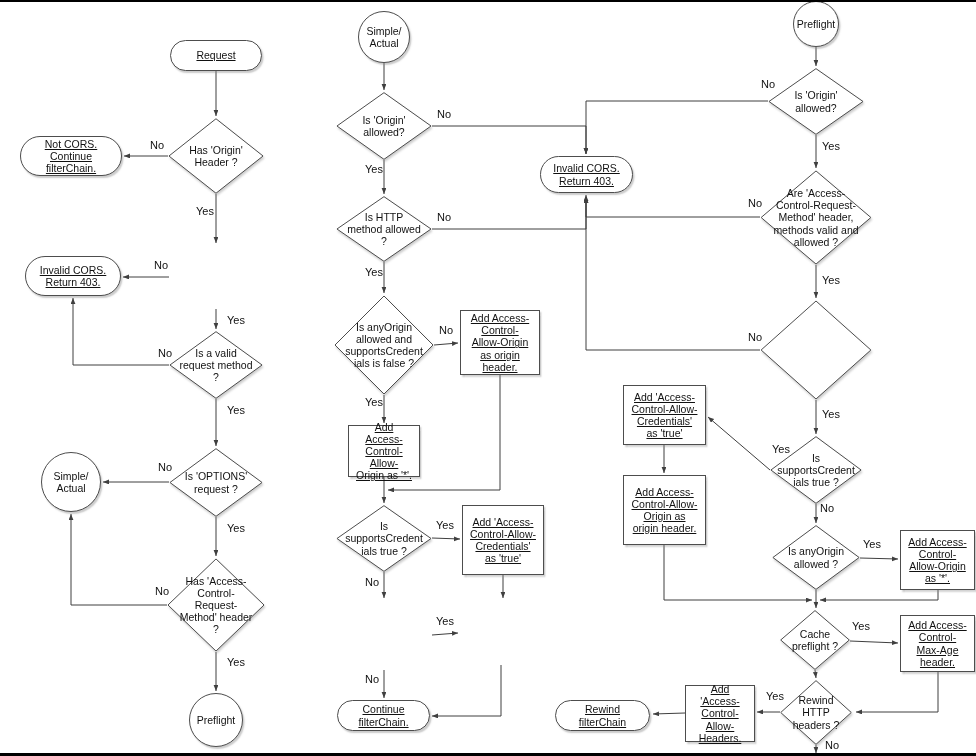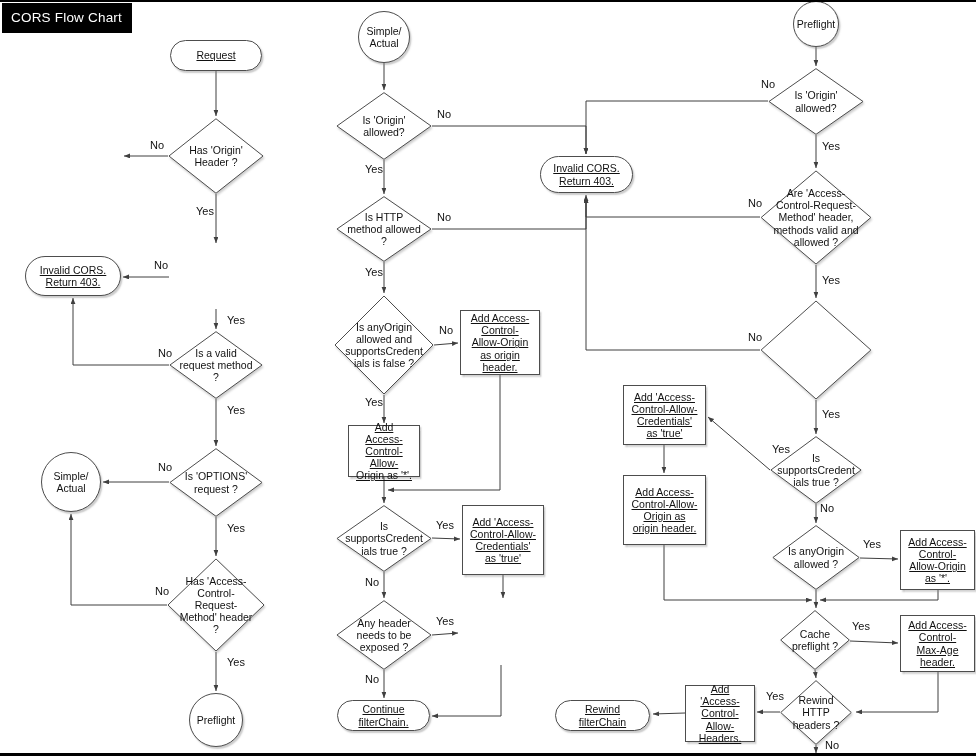--- a/index.html
+++ b/index.html
@@ -36,21 +36,20 @@
   .edge-label { position:absolute; z-index:2; font-size:11px; color:#111; white-space:nowrap; }
 </style>
 </head>
 <body>
 
 <div id="canvas">
 
   <div class="hrule" style="top:0;height:2px"></div>
   <div class="hrule" style="top:753px;height:3px"></div>
 
-  <div id="title">CORS Flow Chart</div>
 
   <svg class="edges" width="976" height="756">
     <defs>
       <marker id="arrow" markerWidth="7" markerHeight="6" refX="6" refY="2.4" orient="auto" markerUnits="userSpaceOnUse">
         <path d="M0,0 L6,2.4 L0,4.8 z" fill="#3f3f3f"></path>
       </marker>
     </defs>
     <polyline points="216,71 216,116" marker-end="url(#arrow)"></polyline>
     <polyline points="168,156 124,156" marker-end="url(#arrow)"></polyline>
     <polyline points="216,194 216,243" marker-end="url(#arrow)"></polyline>
@@ -103,20 +102,23 @@
     <div class="label">Request</div>
   </div>
 
   <div class="node diamond" style="left:168px;top:118px;width:96px;height:76px">
     <svg class="shape" viewBox="0 0 100 100" preserveAspectRatio="none">
         <polygon points="50,1 99,50 50,99 1,50"></polygon>
       </svg>
     <div class="label">Has 'Origin' Header ?</div>
   </div>
 
+  <div class="node stadium" style="left:20px;top:136px;width:102px;height:40px">
+    <div class="label">Not CORS. Continue filterChain.</div>
+  </div>
 
 
   <div class="node stadium" style="left:25px;top:256px;width:96px;height:40px">
     <div class="label">Invalid CORS. Return 403.</div>
   </div>
 
   <div class="node diamond" style="left:169px;top:331px;width:94px;height:68px">
     <svg class="shape" viewBox="0 0 100 100" preserveAspectRatio="none">
         <polygon points="50,1 99,50 50,99 1,50"></polygon>
       </svg>
@@ -186,26 +188,20 @@
     <svg class="shape" viewBox="0 0 100 100" preserveAspectRatio="none">
         <polygon points="50,1 99,50 50,99 1,50"></polygon>
       </svg>
     <div class="label">Is supportsCredent ials true ?</div>
   </div>
 
   <div class="node rect" style="left:462px;top:505px;width:82px;height:70px">
     <div class="label">Add 'Access-Control-Allow-Credentials' as 'true'</div>
   </div>
 
-  <div class="node diamond" style="left:336px;top:600px;width:96px;height:70px">
-    <svg class="shape" viewBox="0 0 100 100" preserveAspectRatio="none">
-        <polygon points="50,1 99,50 50,99 1,50"></polygon>
-      </svg>
-    <div class="label">Any header needs to be exposed ?</div>
-  </div>
 
 
   <div class="node stadium" style="left:337px;top:700px;width:93px;height:31px">
     <div class="label">Continue filterChain.</div>
   </div>
 
   <div class="node circle" style="left:793px;top:1px;width:46px;height:46px">
     <div class="label">Preflight</div>
   </div>
 

